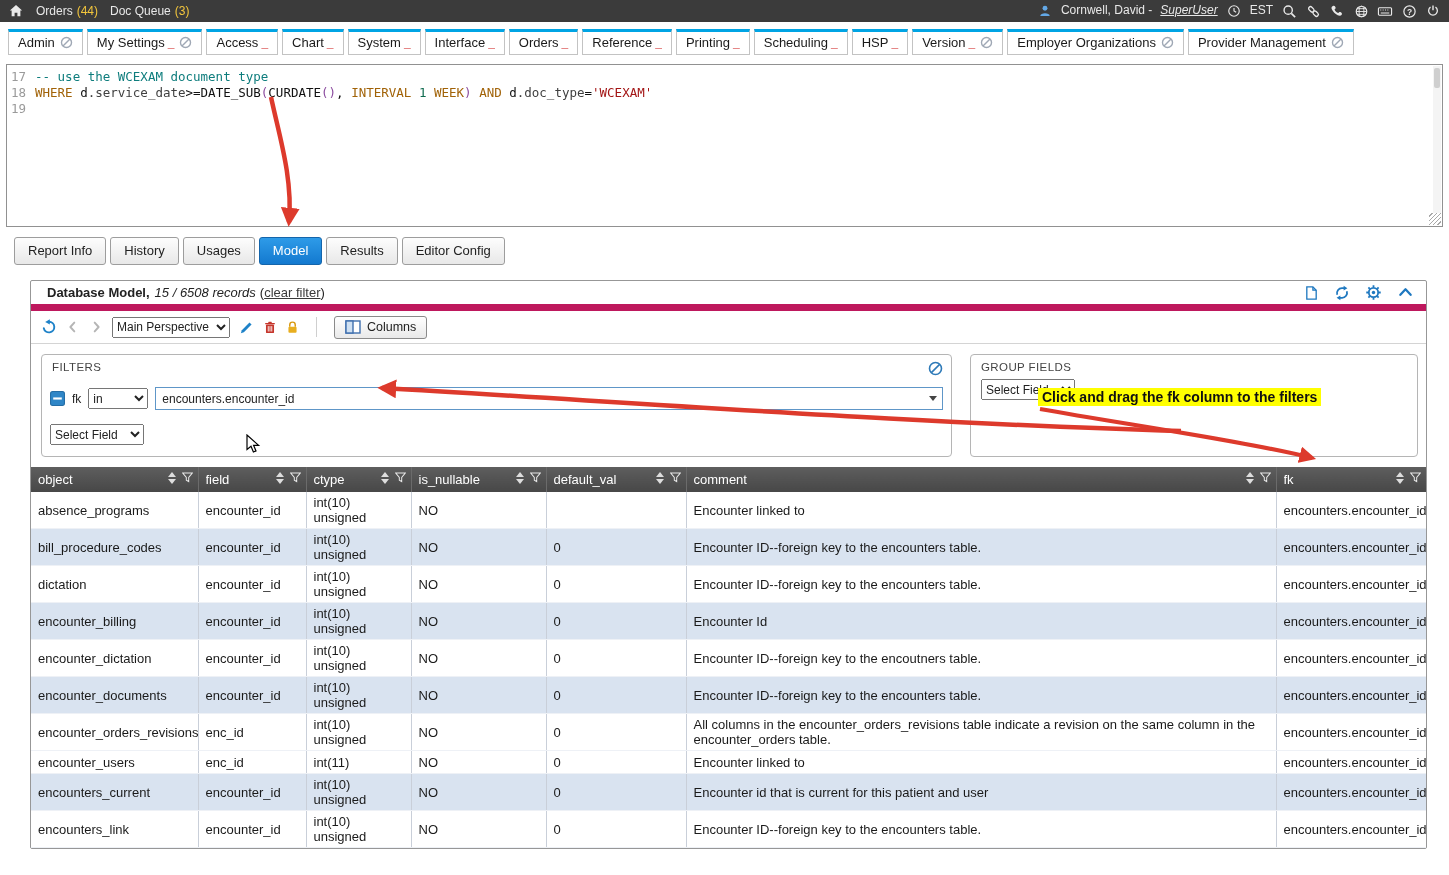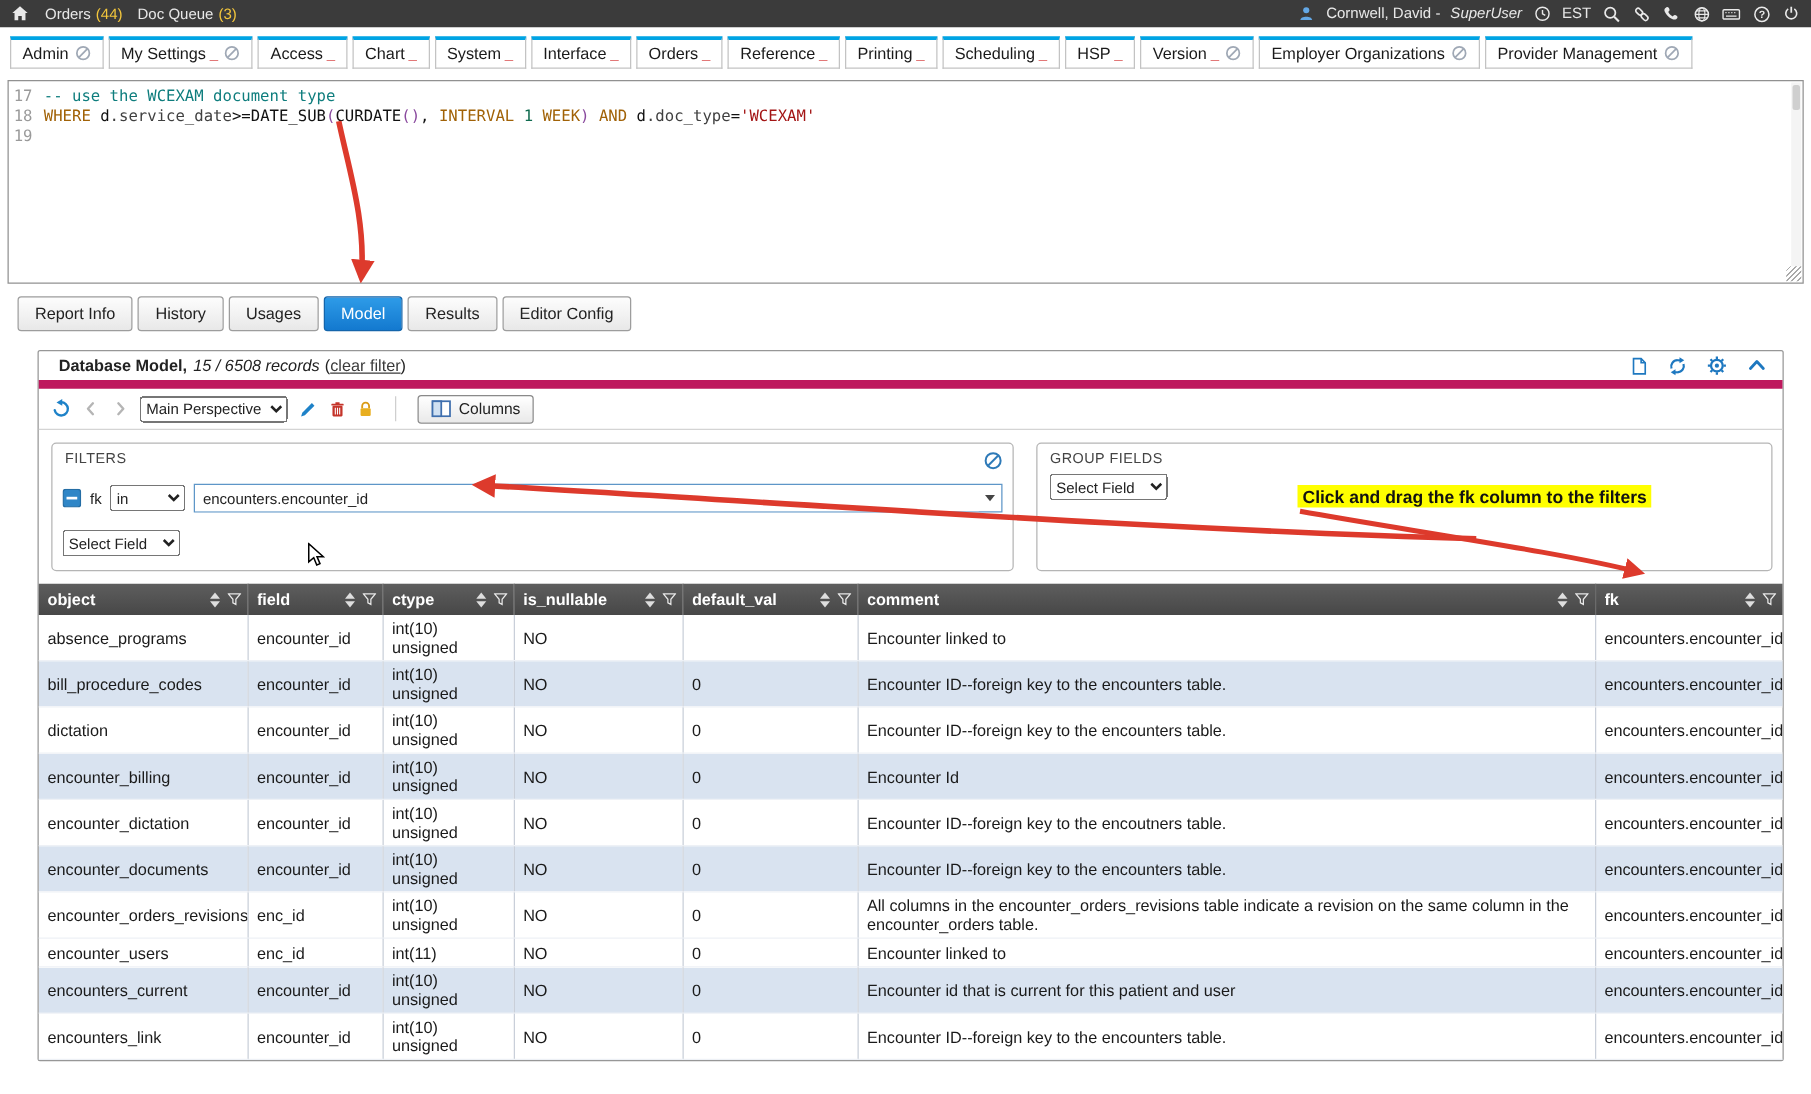--- a/index.html
+++ b/index.html
@@ -6,21 +6,21 @@
   html,body { width:1449px; height:875px; }
   body { font-family:"Liberation Sans", sans-serif; background:#fff; overflow:hidden; }
   .page { position:relative; width:1449px; height:875px; overflow:hidden; }
 
   
   .topbar { height:22px; background:#3b3b3b; display:flex; align-items:center; padding:0 8px; color:#e8e8e8; font-size:12px; }
   .ticon { display:inline-flex; width:16px; height:16px; align-items:center; justify-content:center; flex:none; }
   .tb-item { display:flex; align-items:center; gap:4px; margin-left:12px; cursor:pointer; white-space:nowrap; }
   .tb-count { color:#f3c63c; }
   .tb-right { margin-left:auto; display:flex; align-items:flex-start; gap:8px; white-space:nowrap; }
-  .tb-user-role { font-style:italic; }
+  .tb-user-role { font-style:italic;text-decoration:underline; }
 
   
   .navbar { height:38px; display:flex; align-items:flex-start; gap:4px; padding:7px 0 0 8px; background:#fff; }
   .nav-tab { display:flex; align-items:center; gap:5px; border:1px solid #c3c3c3; border-top:3px solid #00a4e4; background:#fff; padding:3px 9px 4px 9px; font-size:13px; color:#1a1a1a; cursor:pointer; white-space:nowrap; }
   .nav-tick { color:#cc1111; font-weight:bold; font-size:12px; margin-left:-2px; }
   .slash-ic { display:inline-flex; align-items:center; }
 
   
   .editor { margin:4px 6px 0 6px; height:163px; border:1px solid #919191; background:#fff; font-family:"DejaVu Sans Mono", monospace; font-size:12.5px; position:relative; padding-top:4px; }
   .ed-line { display:flex; line-height:16px; }
@@ -55,38 +55,38 @@
 
   
   .toolbar { height:33px; display:flex; align-items:center; gap:9px; padding:0 10px; border-bottom:1px solid #d4d4d4; }
   .sel { height:21px; font-size:12px; font-family:"Liberation Sans",sans-serif; color:#222; }
   .tb-divider { width:1px; height:20px; background:#cfcfcf; margin:0 8px; }
   .cols-btn { display:inline-flex; align-items:center; gap:6px; height:23px; padding:0 10px; border:1px solid #8a8a8a; border-radius:3px; background:linear-gradient(#ffffff,#e9e9e9); font-size:12.5px; color:#222; cursor:pointer; font-family:"Liberation Sans",sans-serif; }
 
   
   .filters-area { display:flex; gap:18px; padding:10px 8px 10px 10px; }
   .fbox { position:relative; height:103px; border:1px solid #b5b5b5; border-radius:4px; background:#fff; }
-  .filters-box { width:770px; flex:none; }
+  .filters-box { width:911px; flex:none; }
   .group-box { flex:1; }
   .fbox-legend { position:absolute; top:6px; left:10px; font-size:11.5px; color:#444; letter-spacing:0.4px; }
   .fclear { position:absolute; top:6px; right:8px; cursor:pointer; display:inline-flex; }
   .filter-row { position:absolute; top:32px; left:8px; right:8px; display:flex; align-items:center; gap:7px; }
   .ffield { font-size:12px; color:#222; }
   .combo { flex:1; height:23px; border:1px solid #5e96c8; display:flex; align-items:center; background:#fff; }
   .combo-input { flex:1; border:none; outline:none; height:100%; padding:0 6px; font-size:12px; color:#222; font-family:"Liberation Sans",sans-serif; }
   .combo-arrow { width:18px; height:100%; display:flex; align-items:center; justify-content:center; cursor:pointer; }
   .combo-arrow::after { content:""; width:0; height:0; border-left:4px solid transparent; border-right:4px solid transparent; border-top:5px solid #444; }
   .filter-add-row { position:absolute; top:69px; left:8px; }
   .group-sel { position:absolute; top:24px; left:10px; }
 
   
   table.grid { width:100%; border-collapse:collapse; font-size:13px; table-layout:fixed; }
   .grid th { background:linear-gradient(#5e5e5e,#474747); color:#fff; font-weight:normal; height:25px; padding:0 5px 0 7px; border-right:1px solid #6b6b6b; text-align:left; cursor:pointer; }
   .grid th:last-child { border-right:none; }
-  .th-inner { display:flex; align-items:center; width:100%;font-weight:bold; }
+  .th-inner { display:flex; width:100%; }
   .th-label { flex:1; overflow:hidden; white-space:nowrap; }
   .sort-ic { display:inline-flex; flex-direction:column; align-items:center; gap:2px; margin:0 6px 0 4px; }
   .s-up { width:0; height:0; border-left:4px solid transparent; border-right:4px solid transparent; border-bottom:5px solid #dedede; display:block; }
   .s-dn { width:0; height:0; border-left:4px solid transparent; border-right:4px solid transparent; border-top:5px solid #dedede; display:block; }
   .funnel { display:inline-flex; }
   .grid td { padding:3px 6px 3px 7px; border-right:1px solid #c9cfd9; border-bottom:1px solid #eef1f6; color:#1a1a1a; vertical-align:middle; height:23px; overflow:hidden; }
   .grid td:last-child { border-right:none; }
   .grid tr.alt { background:#d9e3f0; }
   .grid tr { cursor:pointer; }
 

